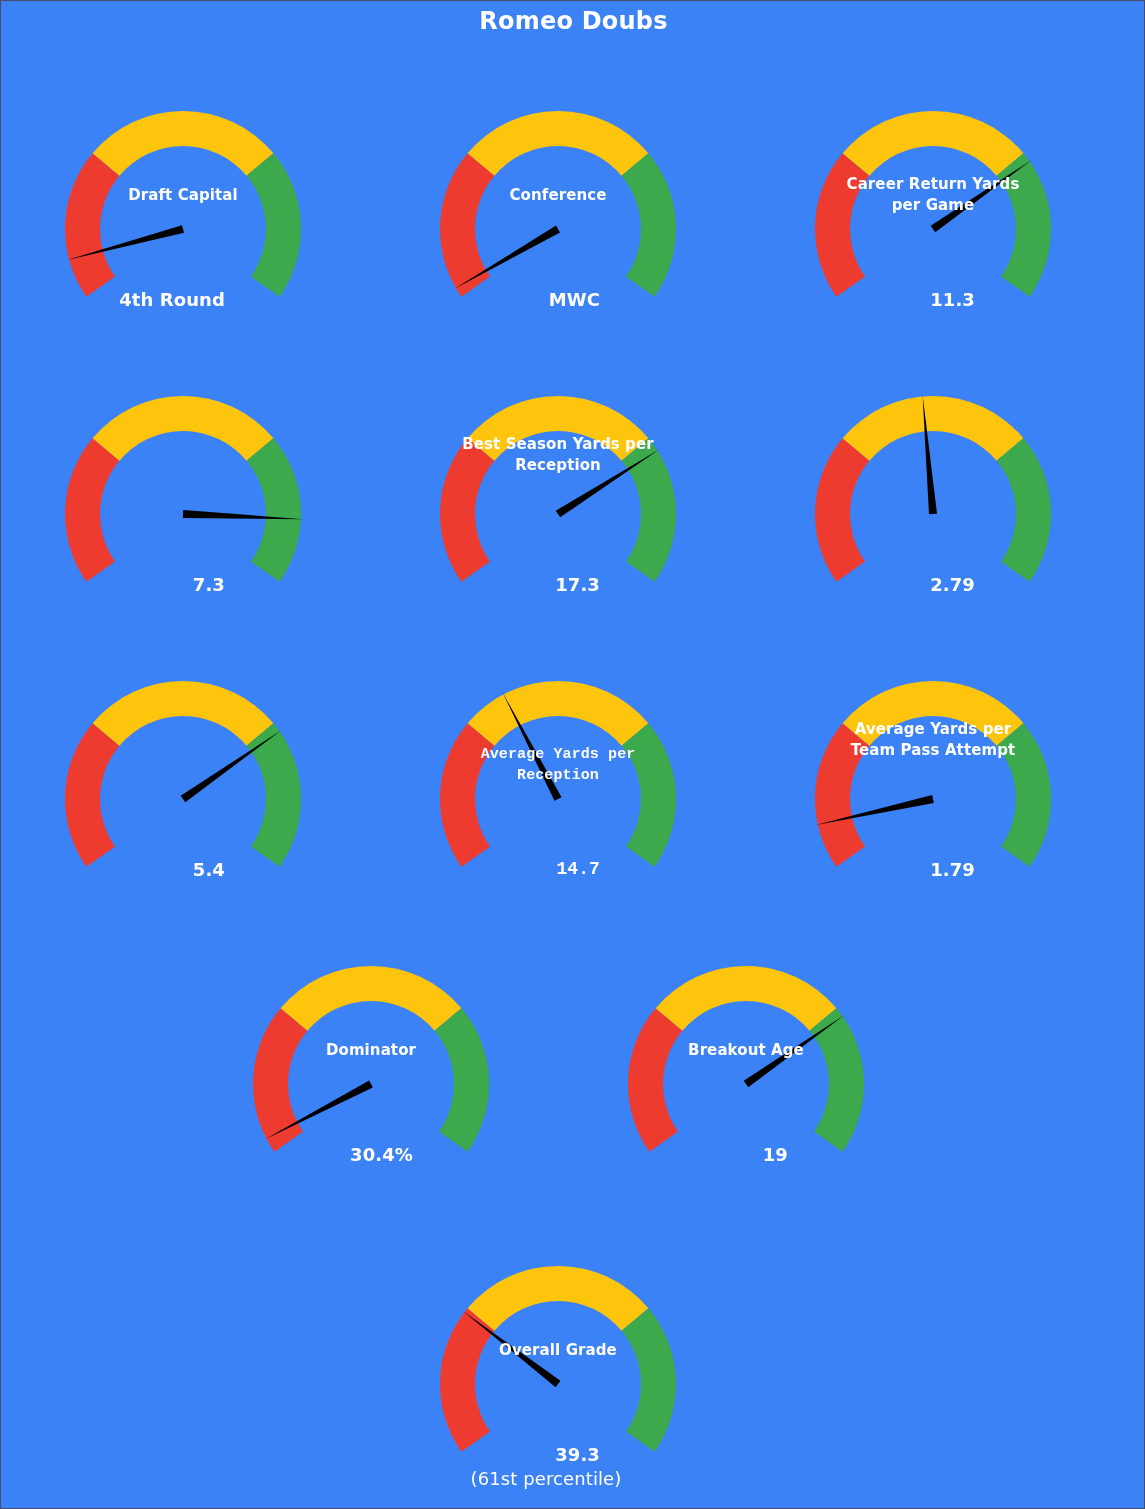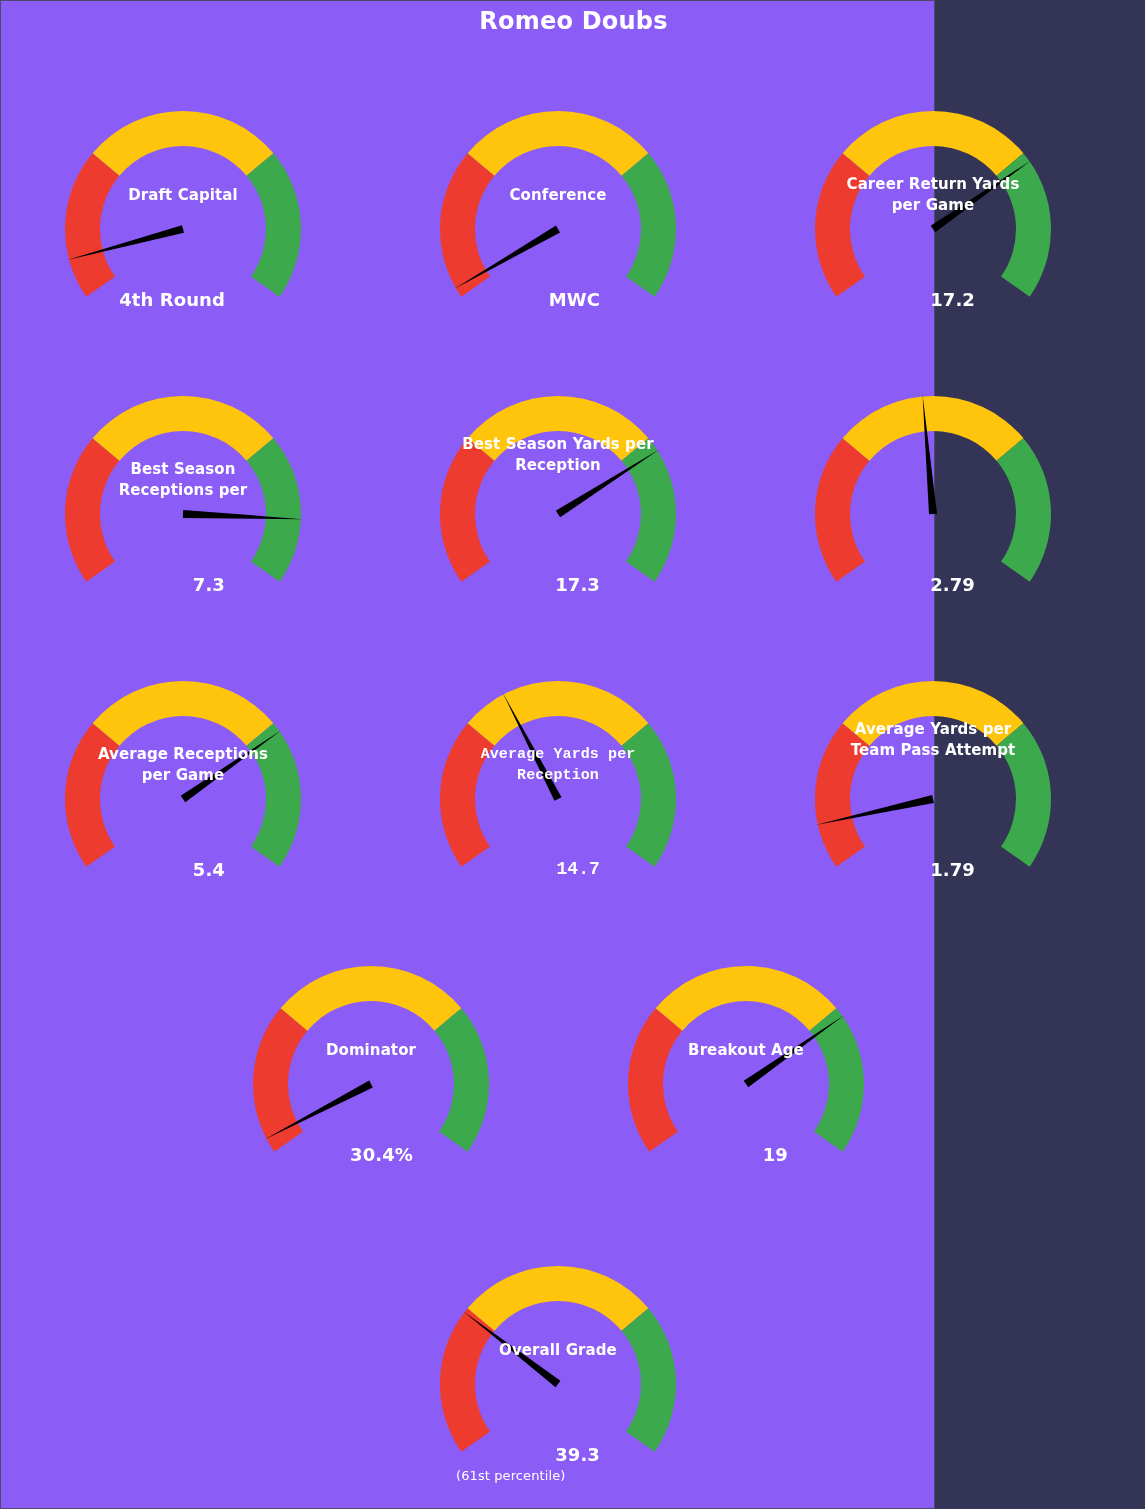--- a/index.html
+++ b/index.html
@@ -9,25 +9,25 @@
   body {
     width: 1145px;
     height: 1509px;
     background: #343456;
     font-family: "DejaVu Sans", "Liberation Sans", sans-serif;
     overflow: hidden;
     position: relative;
   }
   #page {
     position: relative;
-    width: 935px;
+    width: 1145px;
     height: 1509px;
     border: 1px solid #4a4a6a;
     box-sizing: border-box;
-    background: #8b5cf6;
+    background: #3b82f6;
   }
   .title-block {
     position: absolute;
     top: 6px;
     left: 0;
     width: 1145px;
     text-align: center;
     color: #ffffff;
     font-size: 24px;
     font-weight: bold;
@@ -72,23 +72,23 @@
     color: #ffffff;
     font-size: 18px;
     font-weight: bold;
     left: 52px;
     top: 192px;
     letter-spacing: 0.1px;
   }
   .gauge-sub {
     position: absolute;
     width: 180px;
-    text-align: left;
-    color: #ffffff;
-    font-size: 13px;
+    text-align: center;
+    color: #ffffff;
+    font-size: 18px;
     left: 28px;
     top: 216px;
     letter-spacing: 0.1px;
   }
 </style>
 </head>
 <body>
 
 <div id="page">
 
@@ -118,30 +118,29 @@
         <div class="gauge-value">MWC</div>
       </div>
       <div class="gauge" style="left: 802px; top: 96px;">
         <svg viewBox="0 0 260 232">
           <path d="M 33.340058773898946 199.6820194894234 A 118 118 0 0 1 39.6067557119606 56.15106205698834 L 66.41831122112484 78.64862839601722 A 83 83 0 0 0 62.01038032401367 179.6068442171368 Z" fill="#ee3b30"></path>
           <path d="M 39.6067557119606 56.15106205698834 A 118 118 0 0 1 220.3932442880394 56.151062056988366 L 193.58168877887516 78.64862839601724 A 83 83 0 0 0 66.41831122112484 78.64862839601722 Z" fill="#ffc40c"></path>
           <path d="M 220.3932442880394 56.151062056988366 A 118 118 0 0 1 226.659941226101 199.68201948942345 L 197.98961967598632 179.60684421713682 A 83 83 0 0 0 193.58168877887516 78.64862839601724 Z" fill="#3ba94c"></path>
           <path d="M 228.29824531467904 63.17082763787448 L 127.70569425459581 128.72339182284404 L 132.2943057454042 135.27660817715596 Z" fill="#000000"></path>
         </svg>
         <div class="gauge-label lines2">Career Return Yards per Game</div>
-        <div class="gauge-value">17.2</div>
+        <div class="gauge-value">11.3</div>
       </div>
       <div class="gauge" style="left: 52px; top: 381px;">
         <svg viewBox="0 0 260 232">
           <path d="M 33.340058773898946 199.6820194894234 A 118 118 0 0 1 39.6067557119606 56.15106205698834 L 66.41831122112484 78.64862839601722 A 83 83 0 0 0 62.01038032401367 179.6068442171368 Z" fill="#ee3b30"></path>
           <path d="M 39.6067557119606 56.15106205698834 A 118 118 0 0 1 220.3932442880394 56.151062056988366 L 193.58168877887516 78.64862839601724 A 83 83 0 0 0 66.41831122112484 78.64862839601722 Z" fill="#ffc40c"></path>
           <path d="M 220.3932442880394 56.151062056988366 A 118 118 0 0 1 226.659941226101 199.68201948942345 L 197.98961967598632 179.60684421713682 A 83 83 0 0 0 193.58168877887516 78.64862839601724 Z" fill="#3ba94c"></path>
           <path d="M 249.88578658982294 137.23432648384033 L 130.17447754946136 128.00380711367256 L 129.82552245053864 135.99619288632744 Z" fill="#000000"></path>
         </svg>
-        <div class="gauge-label lines2">Best Season Receptions per</div>
         <div class="gauge-value">7.3</div>
       </div>
       <div class="gauge" style="left: 427px; top: 381px;">
         <svg viewBox="0 0 260 232">
           <path d="M 33.340058773898946 199.6820194894234 A 118 118 0 0 1 39.6067557119606 56.15106205698834 L 66.41831122112484 78.64862839601722 A 83 83 0 0 0 62.01038032401367 179.6068442171368 Z" fill="#ee3b30"></path>
           <path d="M 39.6067557119606 56.15106205698834 A 118 118 0 0 1 220.3932442880394 56.151062056988366 L 193.58168877887516 78.64862839601724 A 83 83 0 0 0 66.41831122112484 78.64862839601722 Z" fill="#ffc40c"></path>
           <path d="M 220.3932442880394 56.151062056988366 A 118 118 0 0 1 226.659941226101 199.68201948942345 L 197.98961967598632 179.60684421713682 A 83 83 0 0 0 193.58168877887516 78.64862839601724 Z" fill="#3ba94c"></path>
           <path d="M 231.2069734975463 67.52404699838114 L 127.8508015666127 128.62643421674846 L 132.14919843338728 135.37356578325154 Z" fill="#000000"></path>
         </svg>
         <div class="gauge-label lines3">Best Season Yards per Reception</div>
@@ -156,21 +155,20 @@
         </svg>
         <div class="gauge-value">2.79</div>
       </div>
       <div class="gauge" style="left: 52px; top: 666px;">
         <svg viewBox="0 0 260 232">
           <path d="M 33.340058773898946 199.6820194894234 A 118 118 0 0 1 39.6067557119606 56.15106205698834 L 66.41831122112484 78.64862839601722 A 83 83 0 0 0 62.01038032401367 179.6068442171368 Z" fill="#ee3b30"></path>
           <path d="M 39.6067557119606 56.15106205698834 A 118 118 0 0 1 220.3932442880394 56.151062056988366 L 193.58168877887516 78.64862839601724 A 83 83 0 0 0 66.41831122112484 78.64862839601722 Z" fill="#ffc40c"></path>
           <path d="M 220.3932442880394 56.151062056988366 A 118 118 0 0 1 226.659941226101 199.68201948942345 L 197.98961967598632 179.60684421713682 A 83 83 0 0 0 193.58168877887516 78.64862839601724 Z" fill="#3ba94c"></path>
           <path d="M 228.29824531467904 63.17082763787448 L 127.70569425459581 128.72339182284404 L 132.2943057454042 135.27660817715596 Z" fill="#000000"></path>
         </svg>
-        <div class="gauge-label lines2">Average Receptions per Game</div>
         <div class="gauge-value">5.4</div>
       </div>
       <div class="gauge" style="left: 427px; top: 666px; font-family: Liberation Mono, monospace;">
         <svg viewBox="0 0 260 232">
           <path d="M 33.340058773898946 199.6820194894234 A 118 118 0 0 1 39.6067557119606 56.15106205698834 L 66.41831122112484 78.64862839601722 A 83 83 0 0 0 62.01038032401367 179.6068442171368 Z" fill="#ee3b30"></path>
           <path d="M 39.6067557119606 56.15106205698834 A 118 118 0 0 1 220.3932442880394 56.151062056988366 L 193.58168877887516 78.64862839601724 A 83 83 0 0 0 66.41831122112484 78.64862839601722 Z" fill="#ffc40c"></path>
           <path d="M 220.3932442880394 56.151062056988366 A 118 118 0 0 1 226.659941226101 199.68201948942345 L 197.98961967598632 179.60684421713682 A 83 83 0 0 0 193.58168877887516 78.64862839601724 Z" fill="#3ba94c"></path>
           <path d="M 74.59016641179595 25.55870001861338 L 126.4519566672871 133.84699445294012 L 133.5480433327129 130.15300554705988 Z" fill="#000000"></path>
         </svg>
         <div class="gauge-label lines2">Average Yards per Reception</div>

